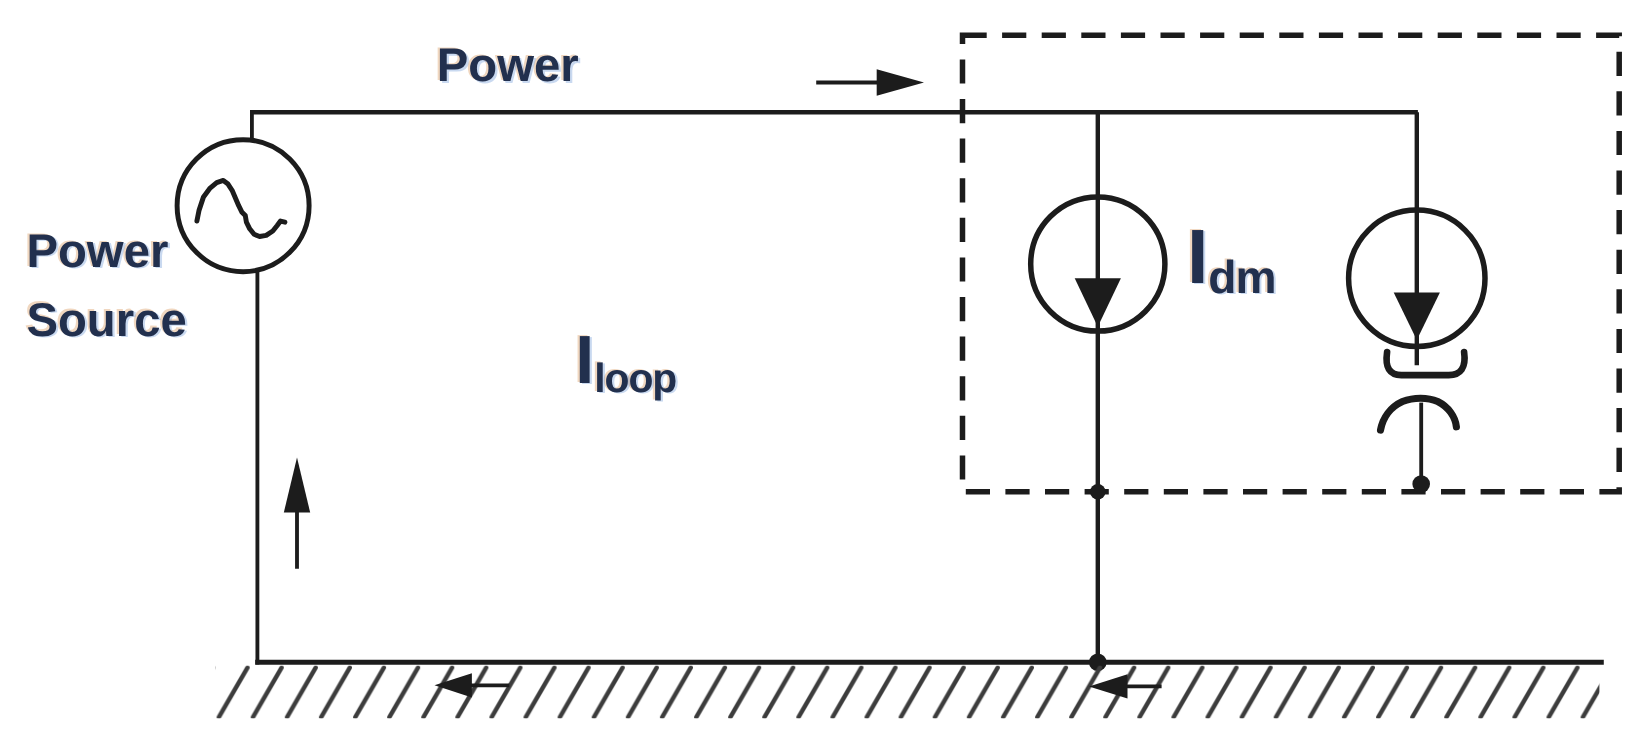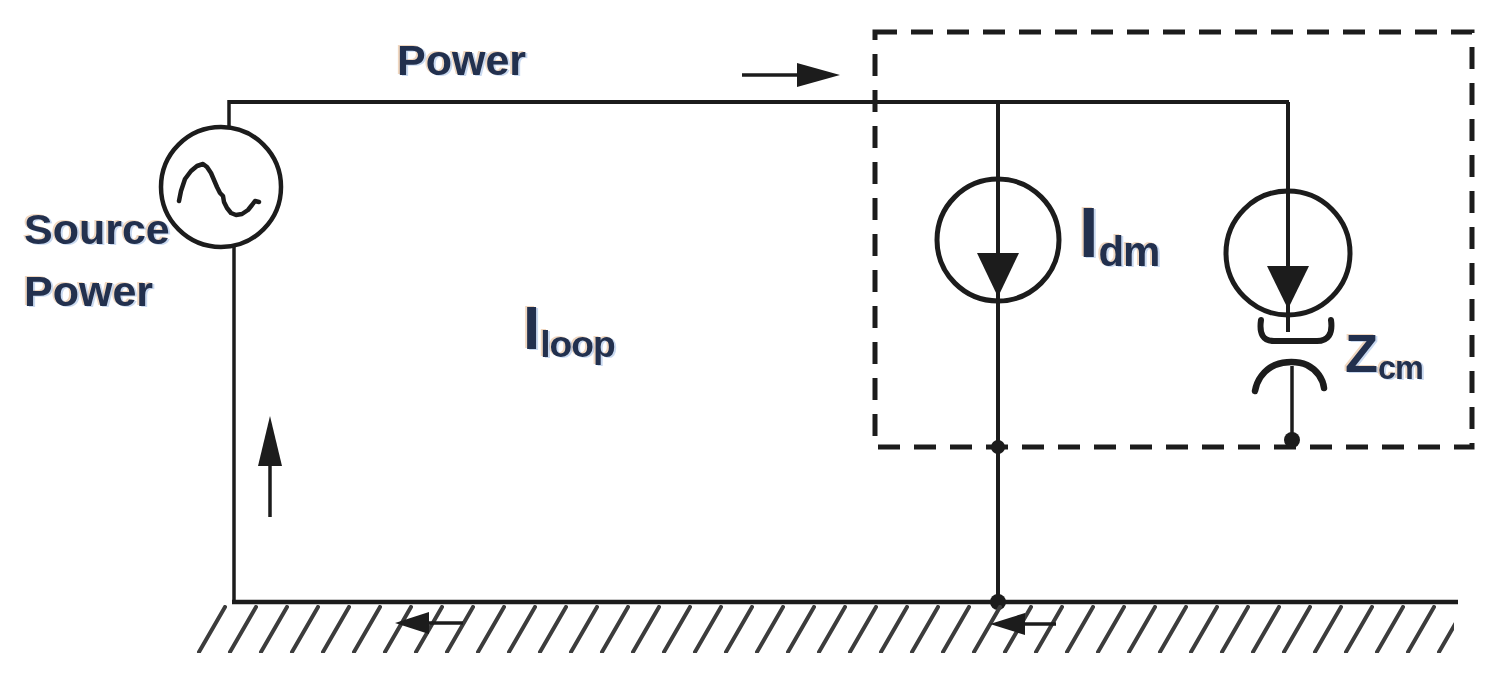--- a/index.html
+++ b/index.html
@@ -112,26 +112,25 @@
       <line class="wire" x1="463" y1="623" x2="428" y2="623" stroke-width="3.5"></line>
       <polygon class="fillw" points="395,623 429,612 429,634"></polygon>
     </g>
     <g>
       <line class="wire" x1="1056" y1="624" x2="1024" y2="624" stroke-width="3.5"></line>
       <polygon class="fillw" points="990,624 1025,613 1025,635"></polygon>
     </g>
   </svg>
 
   <div class="lbl lbl-power">
+    <span>Power</span>
     <span>Source</span>
-    <span>Power</span>
   </div>
 
   <div class="lbl lbl-feeder">Power</div>
 
   <div class="lbl lbl-iloop"><span>I</span><span class="sub">loop</span></div>
 
   <div class="lbl lbl-idm"><span>I</span><span class="sub">dm</span></div>
 
 
-  <div class="lbl lbl-zcm"><span>Z</span><span class="sub">cm</span></div>
 
 </div>
 
 </body></html>

